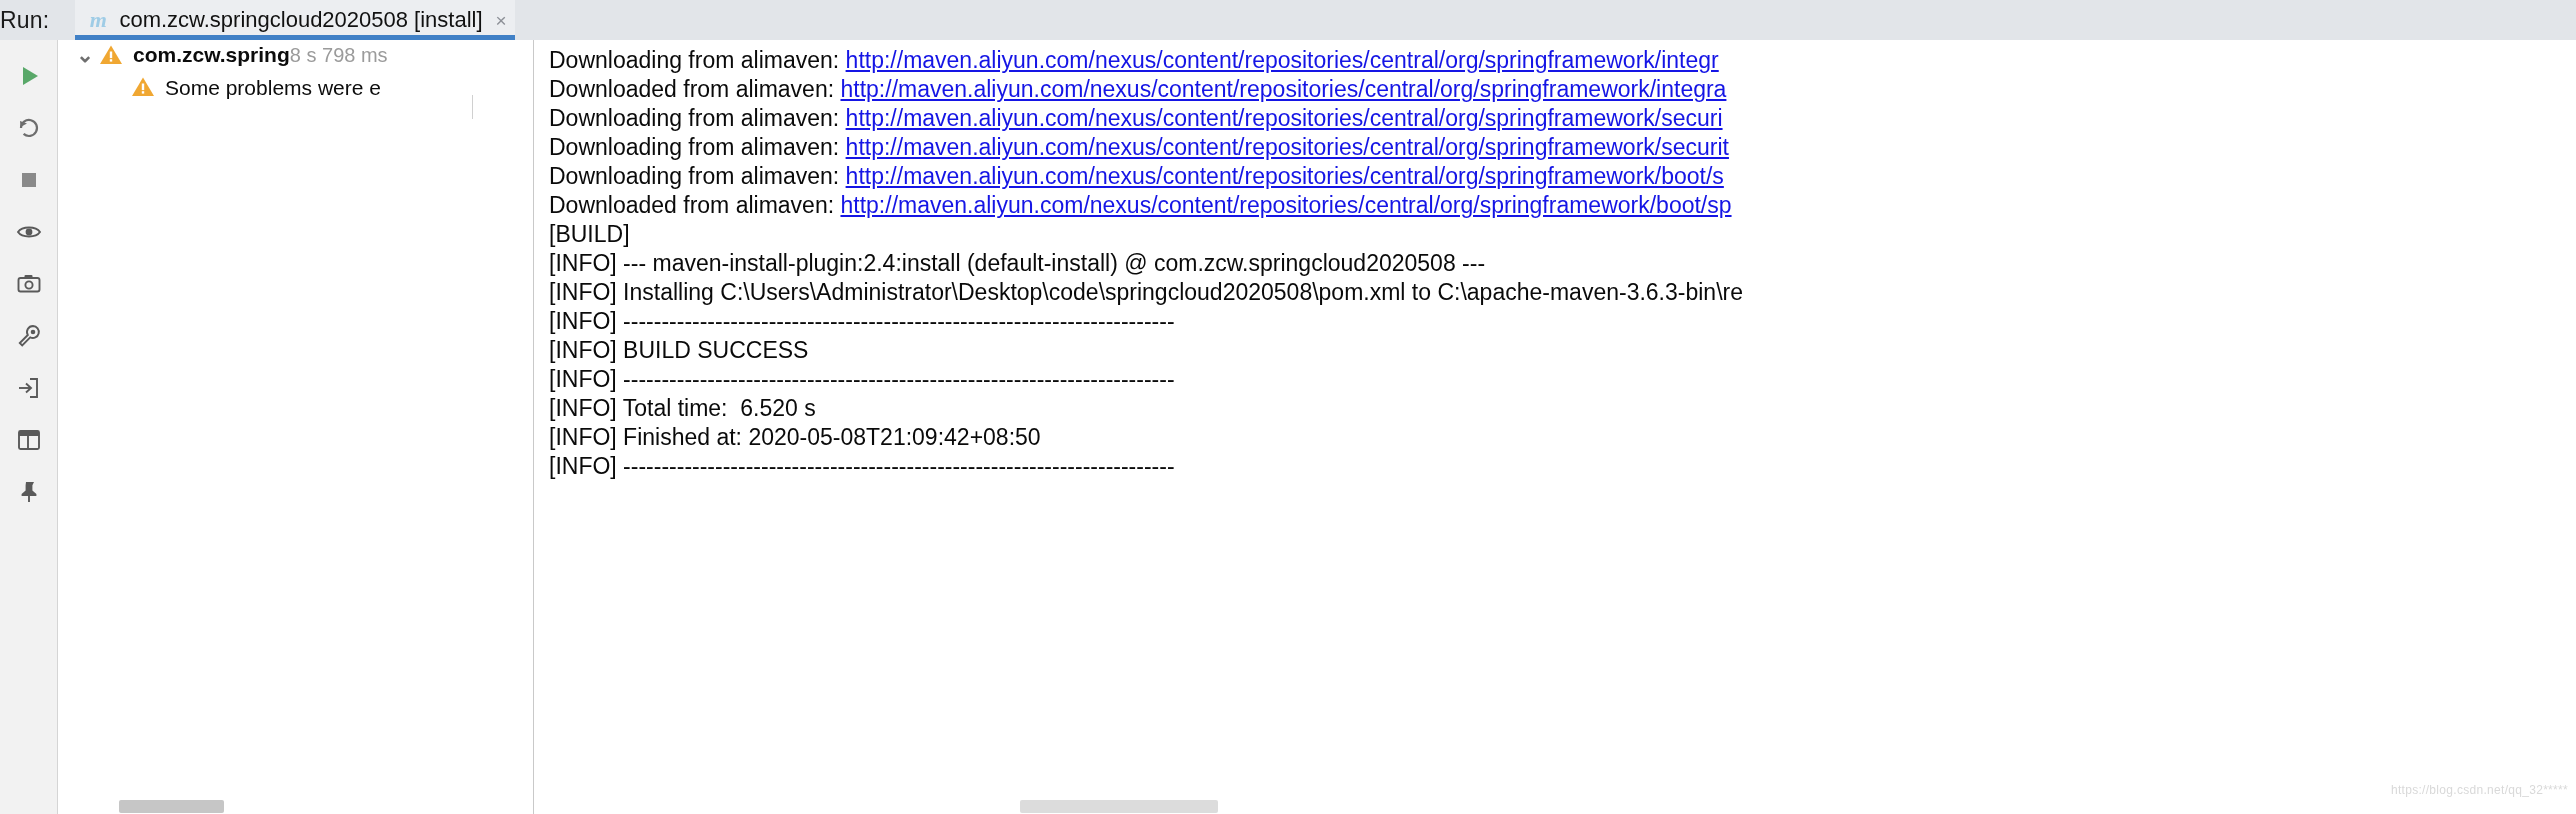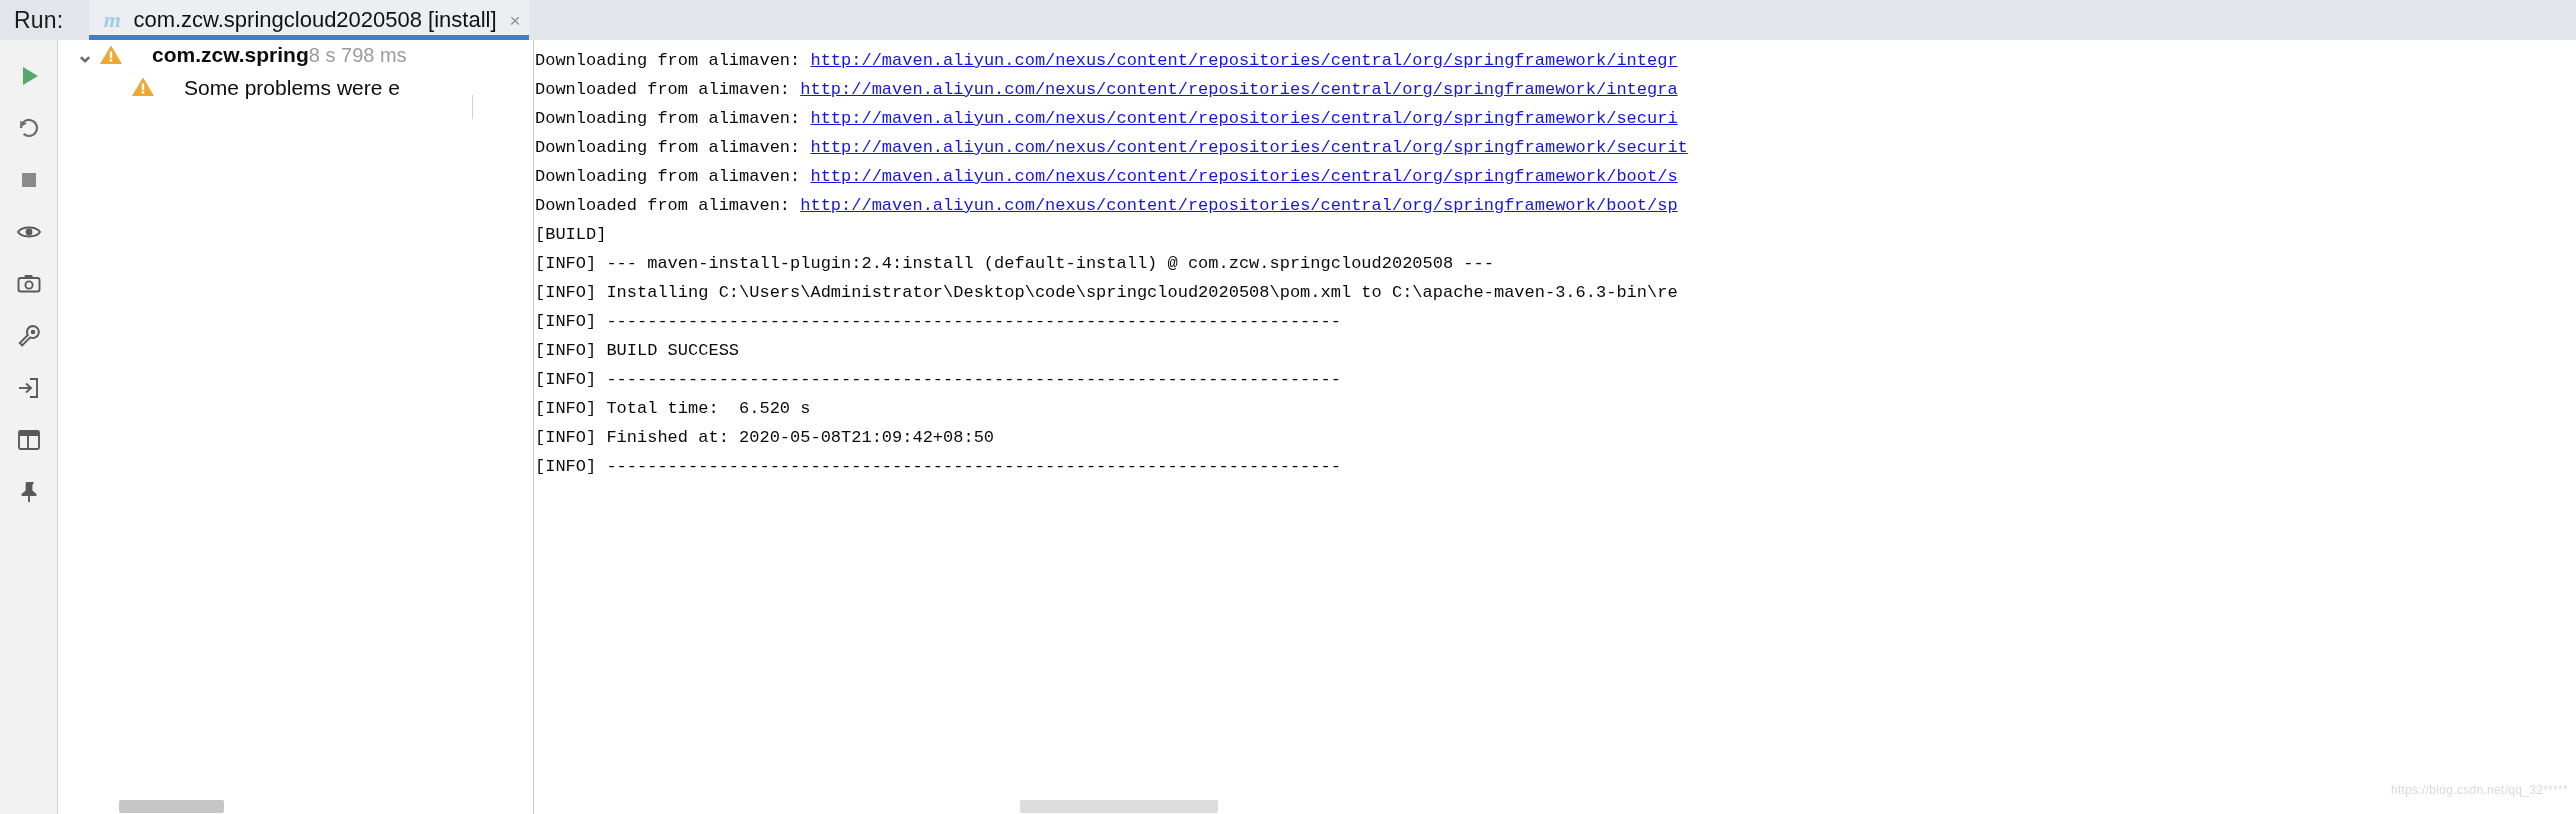--- a/index.html
+++ b/index.html
@@ -27,21 +27,20 @@
     position: absolute;
     left: 0; top: 0;
     width: 2576px;
     height: 40px;
     background: #e2e5e9;
     display: flex;
     align-items: center;
     box-sizing: border-box;
   }
   .run-label {
-    margin-left: 14px;
     font-size: 23px;
     color: #1a1a1a;
     letter-spacing: 0.2px;
   }
   .tab {
     position: relative;
     margin-left: 26px;
     height: 40px;
     display: flex;
     align-items: center;
@@ -137,21 +136,20 @@
     display: inline-flex;
     align-items: center;
     justify-content: center;
     flex: none;
   }
   .tree-text {
     overflow: hidden;
     max-width: 198px;
     display: inline-block;
     text-overflow: clip;
-    margin-left: 19px;
   }
   .tree-text.child-text { max-width: 258px; }
   .tree-time {
     font-size: 20px;
     color: #9b9b9b;
     font-weight: normal;
   }
   .tree-divider {
     position: absolute;
     left: 414px;
@@ -166,25 +164,26 @@
     position: absolute;
     left: 535px; top: 40px;
     width: 2041px;
     height: 775px;
     background: #ffffff;
     overflow: hidden;
     box-sizing: border-box;
     padding: 6px 0 0 0;
   }
   .console-line {
-    font-family: Liberation Mono, monospace;
-    font-size: 17px;
+    font-family: Liberation Sans, sans-serif;
+    font-size: 23px;
     line-height: 29px;
     color: #0a0a0a;
     white-space: pre;
+    padding-left: 14px;
     letter-spacing: 0px;
   }
   .console-line a,
   .console-line .link {
     color: #1515e5;
     text-decoration: underline;
   }
 
   
   .hscroll-left {

